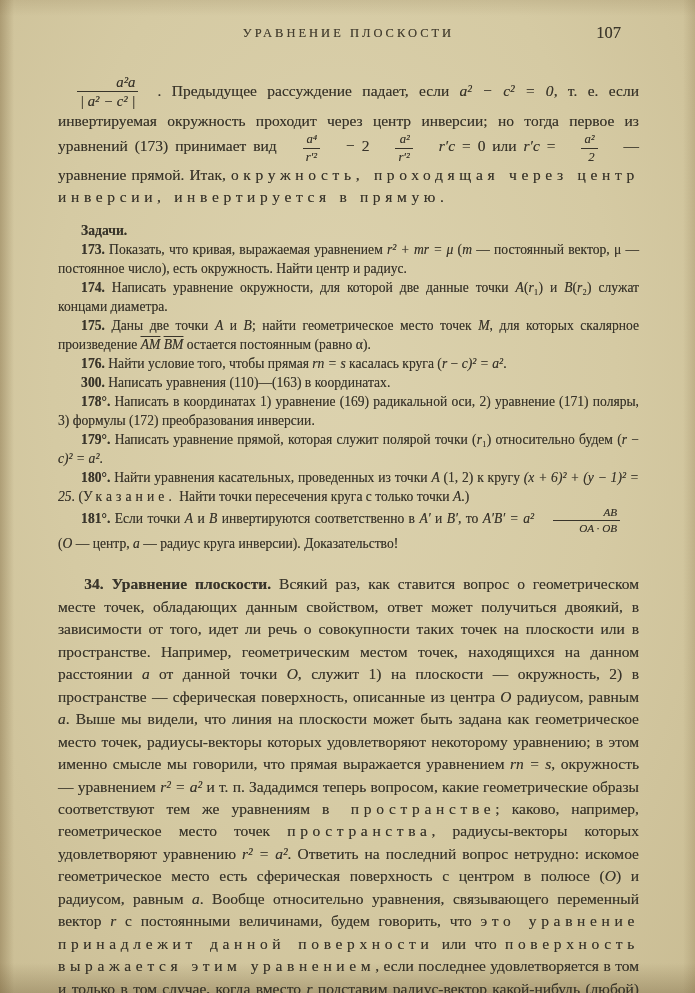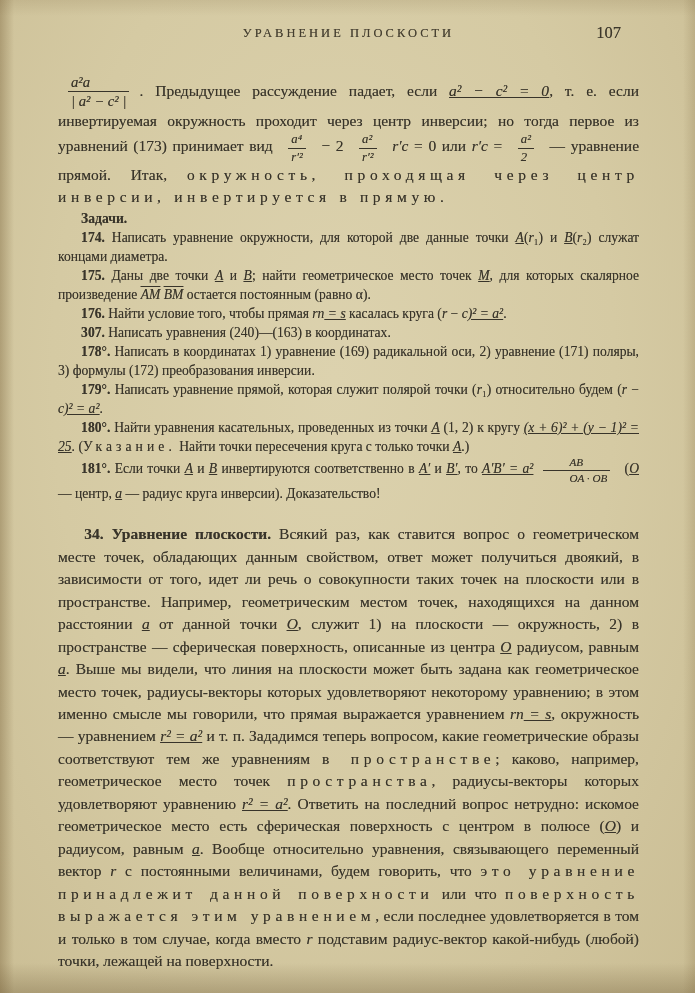--- a/index.html
+++ b/index.html
@@ -28,49 +28,50 @@
     font-size:12.5px;letter-spacing:3px;color:#453f30;
     font-variant:normal;text-transform:uppercase;
   }
   .rh-page{
     position:absolute;right:18px;top:-3px;font-size:16.5px;color:#3c372b;
   }
   .para{margin:0;text-align:justify;}
   .body{font-size:15.5px;line-height:1.45;}
   .small{font-size:13.6px;line-height:1.40;}
   .indent{text-indent:1.7em;}
-  .mt-md{}
+  .mt-md{margin-top:12px;}
   .mt-lg{margin-top:20px;}
-  .s-i{font-style:italic;text-decoration:underline;}
+  .s-i{font-style:italic;}
   .s-b{font-weight:700;}
   .s-bi{font-weight:400;font-style:italic;}
   .s-sp{letter-spacing:.30em;margin-top:24px;}
   .s-vec{font-style:italic;text-decoration:overline;}
   .frac{
-    display:inline-block;vertical-align:middle;text-align:left;
-    font-style:italic;line-height:1.12;font-size:.82em;margin:0 10px;
+    display:inline-block;vertical-align:middle;text-align:right;
+    font-style:italic;line-height:1.12;font-size:.82em;margin:0 19px;
   }
   .frac .n{display:block;border-bottom:1px solid currentColor;padding:0 3px 1px;}
   .frac .d{display:block;padding:1px 3px 0;}
   .frac.big{font-size:.95em;}
 </style>
 </head>
 <body>
 
 <div class="page">
   <div class="running-head">
     <div class="rh-title">УРАВНЕНИЕ ПЛОСКОСТИ</div>
     <div class="rh-page">107</div>
   </div>
   <div>
       <p class="para body"><span class="frac big"><span class="n">a²a</span><span class="d">| a² − c² |</span></span><span>. Предыдущее рассуждение падает, если </span><span class="s-i">a² − c² = 0</span><span>, т. е. если инвертируемая окружность проходит через центр инверсии; но тогда первое из уравнений (173) принимает вид </span><span class="frac"><span class="n">a⁴</span><span class="d">r′²</span></span><span> − 2 </span><span class="frac"><span class="n">a²</span><span class="d">r′²</span></span><span> </span><span class="s-bi">r′c</span><span> = 0 или </span><span class="s-bi">r′c</span><span> = </span><span class="frac"><span class="n">a²</span><span class="d">2</span></span><span> — уравнение прямой. Итак, </span><span class="s-sp">окружность, проходящая через центр инверсии, инвертируется в прямую.</span></p>
       <p class="para small indent mt-md"><span class="s-b">Задачи.</span></p>
+      <p class="para small indent"><span class="s-b">173. </span><span>Показать, что кривая, выражаемая уравнением </span><span class="s-bi">r² + mr = μ</span><span> (</span><span class="s-bi">m</span><span> — постоянный вектор, μ — постоянное число), есть окружность. Найти центр и радиус.</span></p>
       <p class="para small indent"><span class="s-b">174. </span><span>Написать уравнение окружности, для которой две данные точки </span><span class="s-i">A</span><span>(</span><span class="s-bi">r</span><span>₁) и </span><span class="s-i">B</span><span>(</span><span class="s-bi">r</span><span>₂) служат концами диаметра.</span></p>
       <p class="para small indent"><span class="s-b">175. </span><span>Даны две точки </span><span class="s-i">A</span><span> и </span><span class="s-i">B</span><span>; найти геометрическое место точек </span><span class="s-i">M</span><span>, для которых скалярное произведение </span><span class="s-vec">AM</span><span> </span><span class="s-vec">BM</span><span> остается постоянным (равно α).</span></p>
       <p class="para small indent"><span class="s-b">176. </span><span>Найти условие того, чтобы прямая </span><span class="s-bi">rn</span><span class="s-i"> = s</span><span> касалась круга (</span><span class="s-bi">r</span><span> − </span><span class="s-bi">c</span><span class="s-i">)² = a²</span><span>.</span></p>
-      <p class="para small indent"><span class="s-b">307. </span><span>Написать уравнения (240)—(163) в координатах.</span></p>
+      <p class="para small indent"><span class="s-b">300. </span><span>Написать уравнения (110)—(163) в координатах.</span></p>
       <p class="para small indent"><span class="s-b">178°. </span><span>Написать в координатах 1) уравнение (169) радикальной оси, 2) уравнение (171) поляры, 3) формулы (172) преобразования инверсии.</span></p>
       <p class="para small indent"><span class="s-b">179°. </span><span>Написать уравнение прямой, которая служит полярой точки (</span><span class="s-bi">r</span><span>₁) относительно будем (</span><span class="s-bi">r</span><span> − </span><span class="s-bi">c</span><span class="s-i">)² = a²</span><span>.</span></p>
       <p class="para small indent"><span class="s-b">180°. </span><span>Найти уравнения касательных, проведенных из точки </span><span class="s-i">A</span><span> (1, 2) к кругу </span><span class="s-i">(x + 6)² + (y − 1)² = 25</span><span>. (</span><span class="s-sp">Указание.</span><span> Найти точки пересечения круга с только точки </span><span class="s-i">A</span><span>.)</span></p>
       <p class="para small indent"><span class="s-b">181°. </span><span>Если точки </span><span class="s-i">A</span><span> и </span><span class="s-i">B</span><span> инвертируются соответственно в </span><span class="s-i">A′</span><span> и </span><span class="s-i">B′</span><span>, то </span><span class="s-i">A′B′ = a²</span><span class="frac"><span class="n">AB</span><span class="d">OA · OB</span></span><span> (</span><span class="s-i">O</span><span> — центр, </span><span class="s-i">a</span><span> — радиус круга инверсии). Доказательство!</span></p>
       <p class="para body indent mt-lg"><span class="s-b">34. Уравнение плоскости. </span><span>Всякий раз, как ставится вопрос о геометрическом месте точек, обладающих данным свойством, ответ может получиться двоякий, в зависимости от того, идет ли речь о совокупности таких точек на плоскости или в пространстве. Например, геометрическим местом точек, находящихся на данном расстоянии </span><span class="s-i">a</span><span> от данной точки </span><span class="s-i">O</span><span>, служит 1) на плоскости — окружность, 2) в пространстве — сферическая поверхность, описанные из центра </span><span class="s-i">O</span><span> радиусом, равным </span><span class="s-i">a</span><span>. Выше мы видели, что линия на плоскости может быть задана как геометрическое место точек, радиусы-векторы которых удовлетворяют некоторому уравнению; в этом именно смысле мы говорили, что прямая выражается уравнением </span><span class="s-bi">rn</span><span class="s-i"> = s</span><span>, окружность — уравнением </span><span class="s-i">r² = a²</span><span> и т. п. Зададимся теперь вопросом, какие геометрические образы соответствуют тем же уравнениям </span><span class="s-sp">в пространстве</span><span>; каково, например, геометрическое место точек </span><span class="s-sp">пространства</span><span>, радиусы-векторы которых удовлетворяют уравнению </span><span class="s-i">r² = a²</span><span>. Ответить на последний вопрос нетрудно: искомое геометрическое место есть сферическая поверхность с центром в полюсе (</span><span class="s-i">O</span><span>) и радиусом, равным </span><span class="s-i">a</span><span>. Вообще относительно уравнения, связывающего переменный вектор </span><span class="s-bi">r</span><span> с постоянными величинами, будем говорить, что </span><span class="s-sp">это уравнение принадлежит данной поверхности</span><span> или что </span><span class="s-sp">поверхность выражается этим уравнением</span><span>, если последнее удовлетворяется в том и только в том случае, когда вместо </span><span class="s-bi">r</span><span> подставим радиус-вектор какой-нибудь (любой) точки, лежащей на поверхности.</span></p>
     </div>
 </div>
 
 </body></html>

